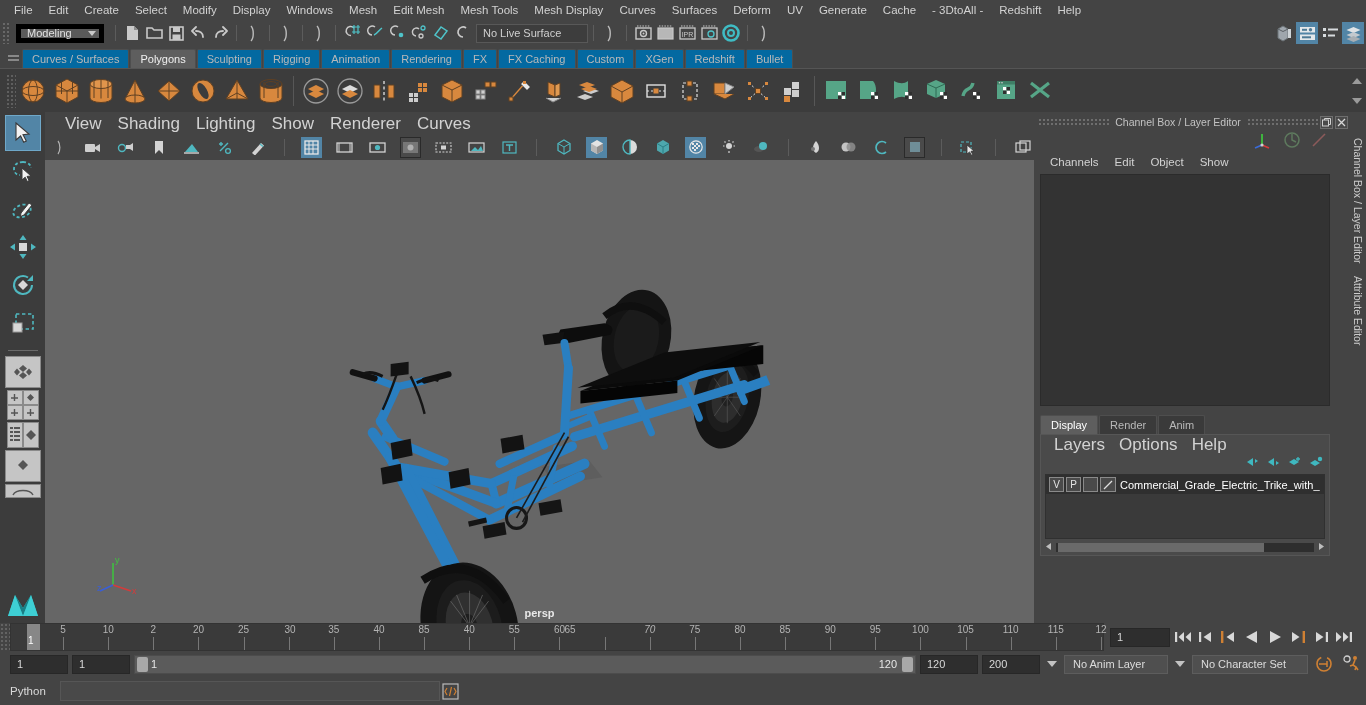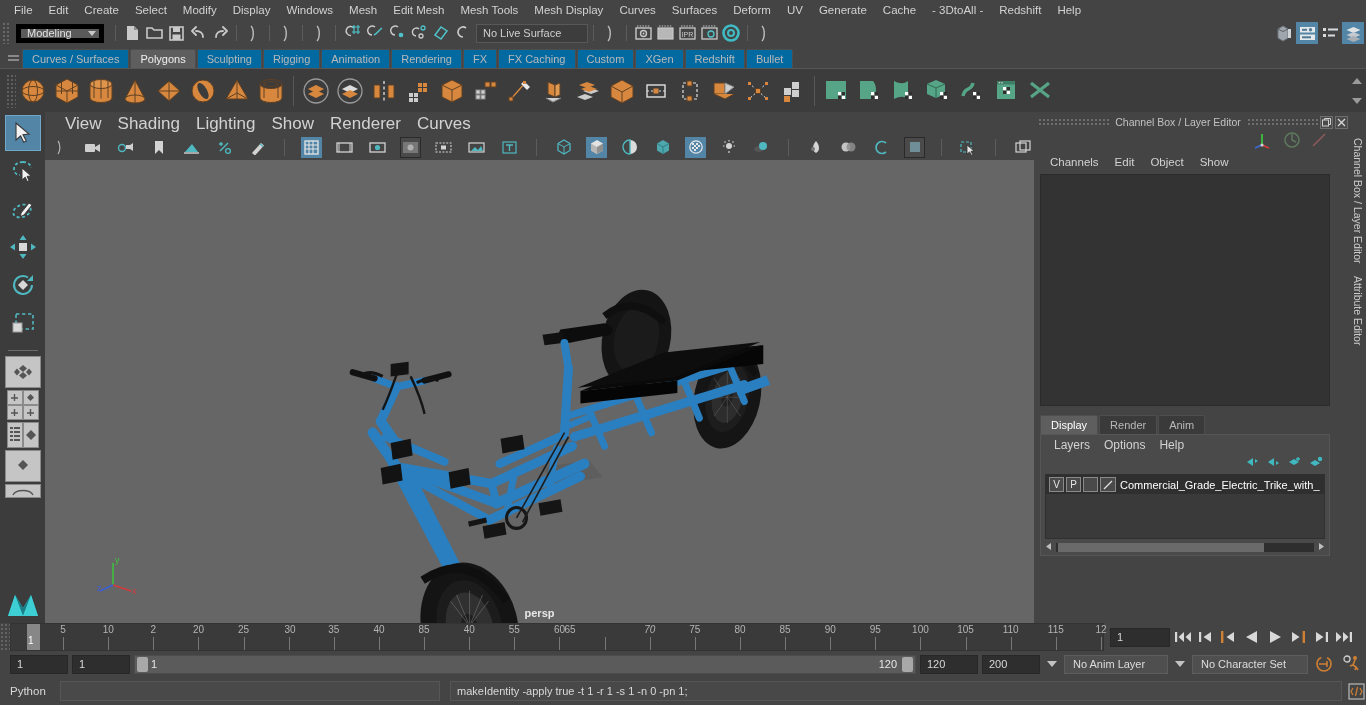--- a/index.html
+++ b/index.html
@@ -117,21 +117,21 @@
   .rp-row2{height:22px;display:flex;align-items:center;justify-content:flex-end;padding-right:22px;gap:9px;}
   .cb-menu{height:20px;display:flex;align-items:center;padding-left:6px;}
   .cb-menu .mi{padding:1px 8px;font-size:11.5px;color:#d2d2d2;}
   .cb-body{flex:0 0 232px;background:#333333;border:1px solid #2b2b2b;margin:2px 20px 0 4px;}
   .layer-tabs{display:flex;align-items:flex-end;height:20px;margin:8px 0 0 4px;}
   .ltab{height:19px;padding:0 10px;display:flex;align-items:center;font-size:11px;background:#3a3a3a;color:#b9b9b9;
         border:1px solid #4e4e4e;border-bottom:none;margin-right:1px;border-radius:2px 2px 0 0;}
   .ltab.active{background:#5e5e5e;color:#fff;}
   .layer-panel{margin:0 20px 0 4px;background:#4a4a4a;border:1px solid #565656;flex:0 0 122px;display:flex;flex-direction:column;}
   .lp-menu{height:19px;display:flex;align-items:center;padding-left:6px;}
-  .lp-menu .mi{padding:1px 7px;font-size:12px;color:#d2d2d2;}
+  .lp-menu .mi{padding:1px 7px;font-size:17px;color:#d2d2d2;}
   .lp-icons{height:18px;display:flex;align-items:center;justify-content:flex-end;padding-right:6px;gap:7px;}
   .layerlist{flex:1 1 auto;background:#3a3a3a;border:1px solid #303030;margin:2px 4px;overflow:hidden;}
   .layerrow{height:19px;display:flex;align-items:center;background:#2f2f2f;padding-left:3px;gap:2px;}
   .lbox{width:15px;height:15px;border:1px solid #8a8a8a;background:#4a4a4a;display:flex;align-items:center;
         justify-content:center;font-size:10px;color:#e6e6e6;}
   .lcolor{width:16px;height:15px;border:1px solid #8a8a8a;background:#4a4a4a;margin-right:2px;
           display:flex;align-items:center;justify-content:center;}
   .layername{font-size:11px;color:#ffffff;white-space:nowrap;overflow:hidden;}
   .lscroll{height:12px;display:flex;align-items:center;margin:0 4px 2px;}
   .lscroll .bar{flex:1 1 auto;height:9px;background:#2e2e2e;margin:0 3px;position:relative;}
@@ -1426,21 +1426,20 @@
           <circle cx="5" cy="4" r="3" fill="none" stroke="#cfcfcf" stroke-width="1.3"></circle>
           <circle cx="13" cy="3" r="2" fill="#cf8033"></circle>
           <path d="M13 5l-2 5 3 2-1 3M11 10l-3 1M14 12l2 3" stroke="#cf8033" stroke-width="1.6" fill="none"></path>
         </svg>
     </div>
   </div>
 
   <div class="cmdrow">
     <div class="cmdlabel">Python</div>
     <div class="cmdinput"></div>
-    <div class="cmdout">makeIdentity -apply true -t 1 -r 1 -s 1 -n 0 -pn 1;</div>
     <div class="cmdicon">
       <svg width="17" height="17" viewBox="0 0 17 17">
           <rect x="1" y="1" width="15" height="15" fill="none" stroke="#b9b9b9" stroke-width="1.2"></rect>
           <path d="M5 5L3 8.5 5 12M12 5l2 3.5-2 3.5M9.5 4l-2 9" stroke="#cf8033" stroke-width="1.2" fill="none"></path>
         </svg>
     </div>
   </div>
 
 
 </div>

